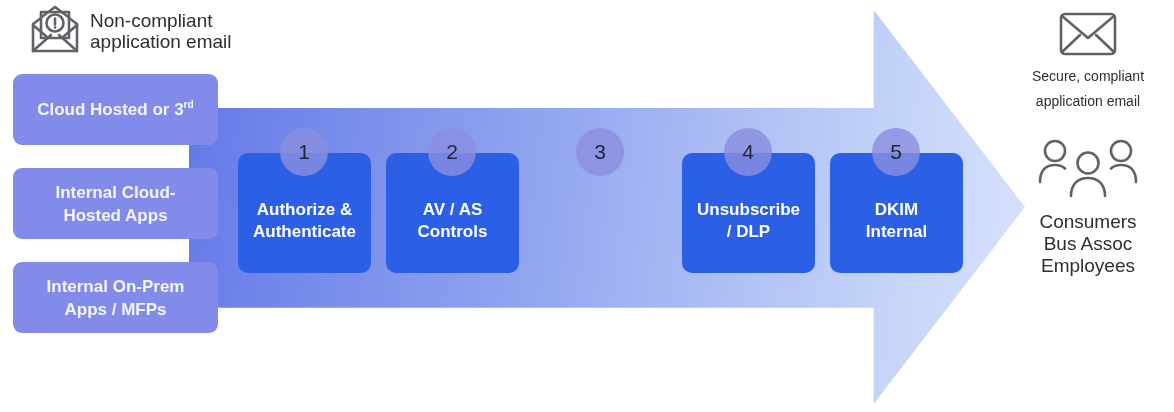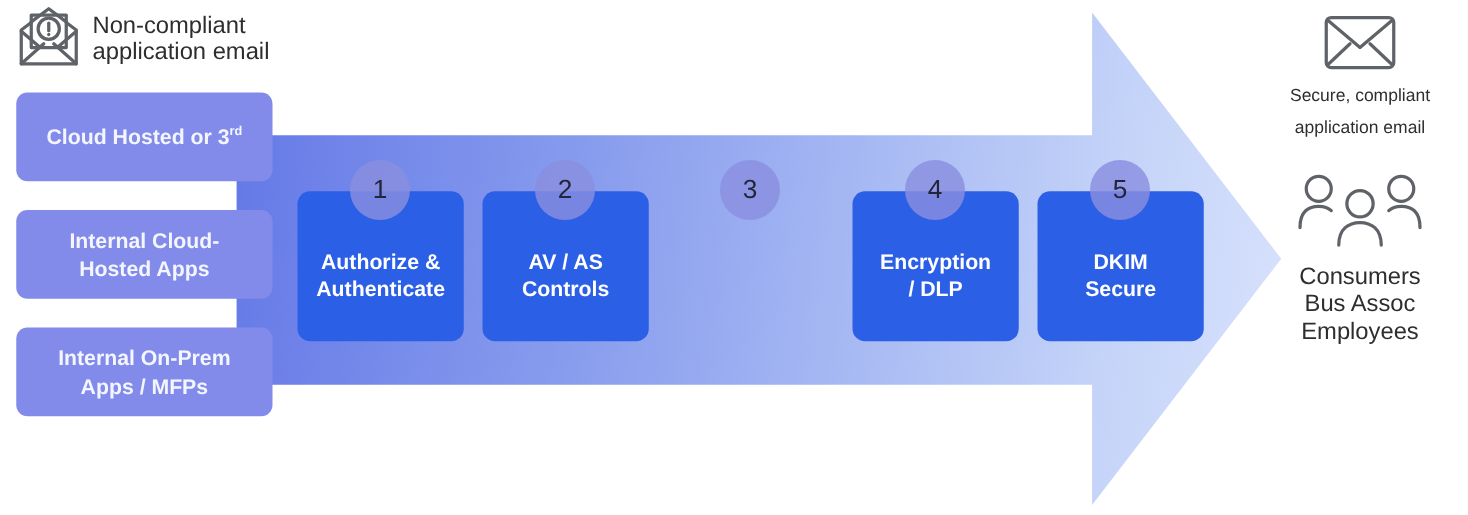--- a/index.html
+++ b/index.html
@@ -7,21 +7,21 @@
     position:relative;width:1174px;height:412px;background:#ffffff;overflow:hidden;
     font-family:"Liberation Sans","DejaVu Sans",sans-serif;
   }
   
   .flow-arrow{
     position:absolute;left:189px;top:10px;width:836px;height:394px;
     background:linear-gradient(97deg,#6478e7 0%,#8fa3ef 40%,#c4d3f8 82%,#d8e2fc 100%);
     clip-path:polygon(0 24.9%,81.9% 24.9%,81.9% 0,100% 50%,81.9% 100%,81.9% 75.6%,0 75.6%);
   }
   
-  .note{position:absolute;left:14px;top:4px;display:flex;align-items:flex-start;gap:10px;}
+  .note{position:absolute;left:30px;top:4px;display:flex;align-items:flex-start;gap:10px;}
   .note-text{font-size:19px;line-height:21px;color:#2e2e2e;white-space:pre-line;padding-top:6px;}
   
   .src-box{
     position:absolute;left:13px;width:205px;height:71px;border-radius:9px;
     background:#828bea;color:#f4f6ff;font-weight:bold;font-size:17px;line-height:23px;
     display:flex;flex-direction:row;align-items:center;justify-content:center;text-align:center;
     z-index:2;
   }
   .src-box .line{display:block;}
   .src-box sup{font-size:0.6em;vertical-align:super;line-height:0;}
@@ -94,29 +94,29 @@
       <div class="step-label">AV / AS
 Controls</div>
     </div>
     <div class="step-badge">2</div>
   </div>
   <div class="step" style="left:534px;">
     <div class="step-badge">3</div>
   </div>
   <div class="step" style="left:682px;">
     <div class="step-box">
-      <div class="step-label">Encryption
+      <div class="step-label">Unsubscribe
 / DLP</div>
     </div>
     <div class="step-badge">4</div>
   </div>
   <div class="step" style="left:830px;">
     <div class="step-box">
       <div class="step-label">DKIM
-Secure</div>
+Internal</div>
     </div>
     <div class="step-badge">5</div>
   </div>
 
   <div class="dest">
     <svg class="icon dest-mail" width="58" height="44" viewBox="0 0 58 44">
       <rect x="2" y="2" width="54" height="40" rx="4"></rect>
       <polyline points="3,4 29,26 55,4"></polyline>
       <line x1="3" y1="40" x2="21" y2="23"></line>
       <line x1="55" y1="40" x2="37" y2="23"></line>

